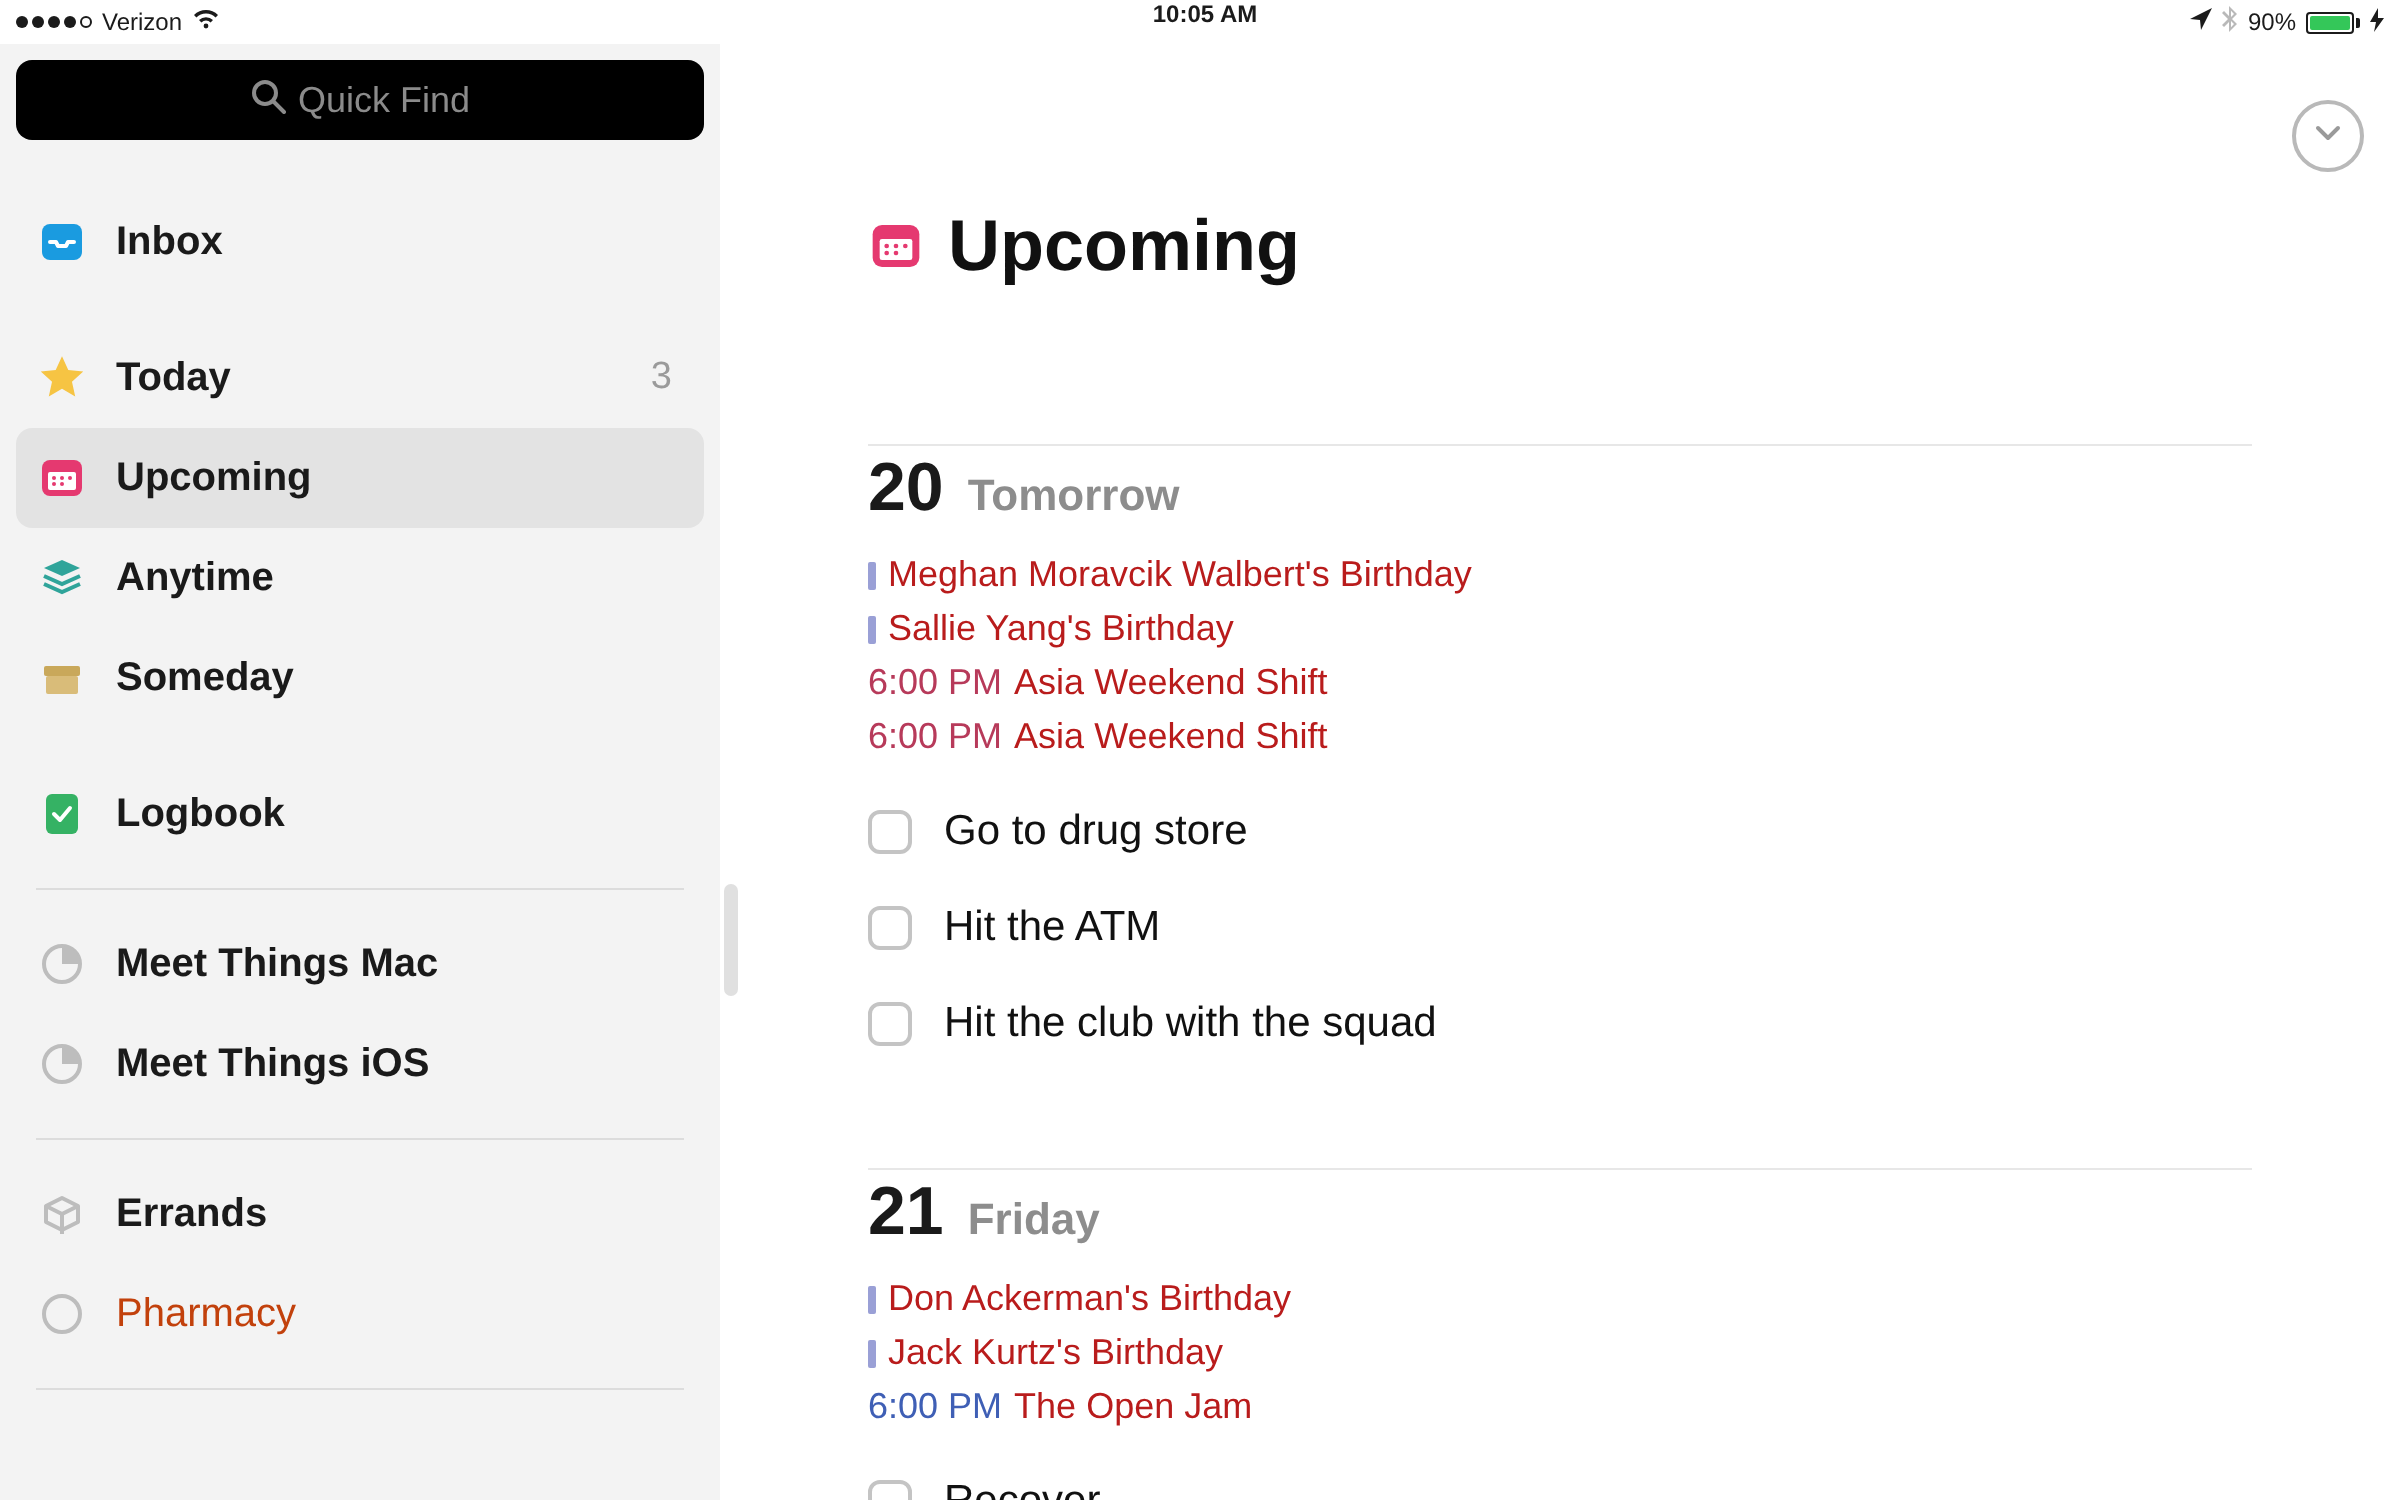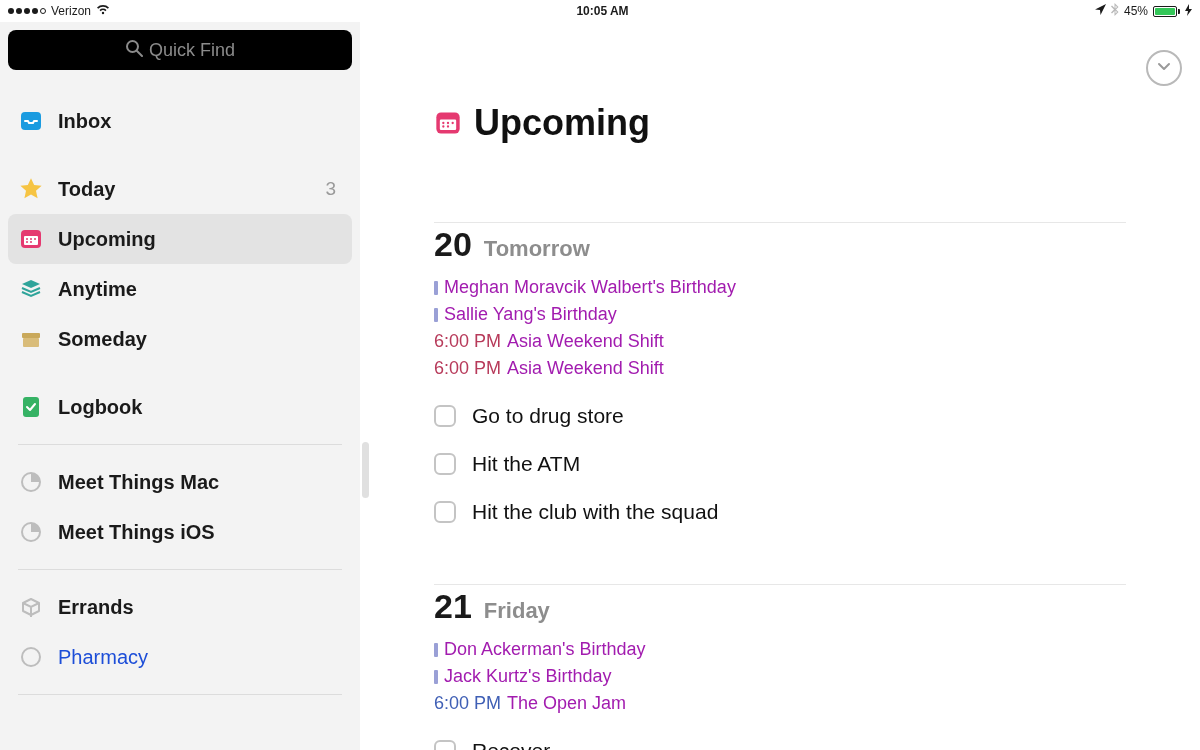--- a/index.html
+++ b/index.html
@@ -9,21 +9,20 @@
   height: 750px;
   background: #fff;
   overflow: hidden;
   position: relative;
 }
 .statusbar {
   position: absolute;
   top: 0; left: 0; right: 0;
   height: 22px;
   display: flex;
-  align-items: center;
   justify-content: space-between;
   padding: 0 8px;
   font-size: 12px;
   color: #1b1b1b;
 }
 .statusbar .sb-left, .statusbar .sb-right { display: flex; align-items: center; gap: 5px; }
 .statusbar .dots { display: flex; gap: 2px; }
 .statusbar .dot { width: 6px; height: 6px; border-radius: 50%; background: #1b1b1b; }
 .statusbar .dot.hollow { background: transparent; border: 1px solid #1b1b1b; }
 .statusbar .sb-center { font-weight: 600; }
@@ -67,21 +66,21 @@
 .side-item.active { background: #e3e3e3; }
 .side-item .icon { width: 26px; height: 26px; display: flex; align-items: center; justify-content: center; }
 .side-item .count { margin-left: auto; color: #9a9a9a; font-weight: 400; font-size: 19px; padding-right: 6px;}
 .side-gap { height: 18px; }
 .side-divider { height: 1px; background: #dcdcdc; margin: 12px 10px; }
 .side-sub {
   display: flex; align-items: center; gap: 14px;
   padding: 12px 10px; font-size: 20px; font-weight: 600; color: #1a1a1a; cursor: pointer;
 }
 .side-sub .icon { width: 26px; height: 26px; display: flex; align-items: center; justify-content: center; }
-.side-sub.light { font-weight: 400; color: #1d4ed8; }
+.side-sub.light { font-weight: 400; color: #c2410c; }
 .side-sub .circle { width: 20px; height: 20px; border: 2px solid #bdbdbd; border-radius: 50%; }
 
 .scroll-indicator {
   position: absolute; top: 420px; left: 362px; width: 7px; height: 56px; background: #e0e0e0; border-radius: 4px;
 }
 
 .main { flex: 1; position: relative; padding: 80px 74px 0 74px; overflow: hidden; }
 .collapse-btn {
   position: absolute; top: 28px; right: 18px;
   width: 36px; height: 36px; border: 2px solid #b9b9b9; border-radius: 50%;
@@ -94,21 +93,21 @@
 .day-header { display: flex; align-items: baseline; gap: 12px; border-bottom: 1px solid #e7e7e7; margin-bottom: 10px; }
 .day-header.hr-above { border-top: 1px solid #e7e7e7; padding-top: 2px; border-bottom: none; }
 .day-num { font-size: 34px; font-weight: 700; color: #1a1a1a; }
 .day-label { font-size: 22px; font-weight: 600; color: #8d8d8d; }
 
 .events { margin-bottom: 18px; }
 .ev { font-size: 18px; line-height: 1.5; color: #555; display: flex; align-items: center; gap: 6px; }
 .ev .bar { width: 4px; height: 14px; background: #9aa0d6; border-radius: 1px; }
 .ev .time { color: #b73a5a; }
 .ev .time.blue { color: #3f5fb5; }
-.ev .txt { color: #a21caf; }
+.ev .txt { color: #b91c1c; }
 
 .todos { display: flex; flex-direction: column; gap: 24px; margin-bottom: 60px; margin-top: 22px; }
 .todo { display: flex; align-items: center; gap: 16px; font-size: 21px; color: #111; }
 .checkbox { width: 22px; height: 22px; border: 2px solid #c4c4c4; border-radius: 6px; }
 
 .day-section + .day-section { margin-top: 0; }
 </style>
 </head>
 <body>
 
@@ -133,21 +132,21 @@
     <span>
       <svg width="11" height="11" viewBox="0 0 11 11">
           <path d="M0 5.5L11 0 5.5 11 5 6z" fill="#1b1b1b"></path>
         </svg>
     </span>
     <span style="color:#b9b9b9">
       <svg width="8" height="13" viewBox="0 0 8 13">
           <path d="M3.5 0v5L1 2.5 0 3.5l3 3-3 3L1 10.5 3.5 8v5l4-4-2.5-2.5L7.5 4zM4.5 2.4L6 4 4.5 5.5zM4.5 7.5L6 9l-1.5 1.6z" fill="#b9b9b9"></path>
         </svg>
     </span>
-    <span>45%</span>
+    <span>90%</span>
     <span class="battery">
       <span class="battery-body">
           <span class="battery-fill"></span>
         </span>
         <span class="battery-cap"></span>
     </span>
     <span>
       <svg width="7" height="12" viewBox="0 0 7 12">
           <path d="M4 0L0 7h3l-1 5 5-7H4z" fill="#1b1b1b"></path>
         </svg>

